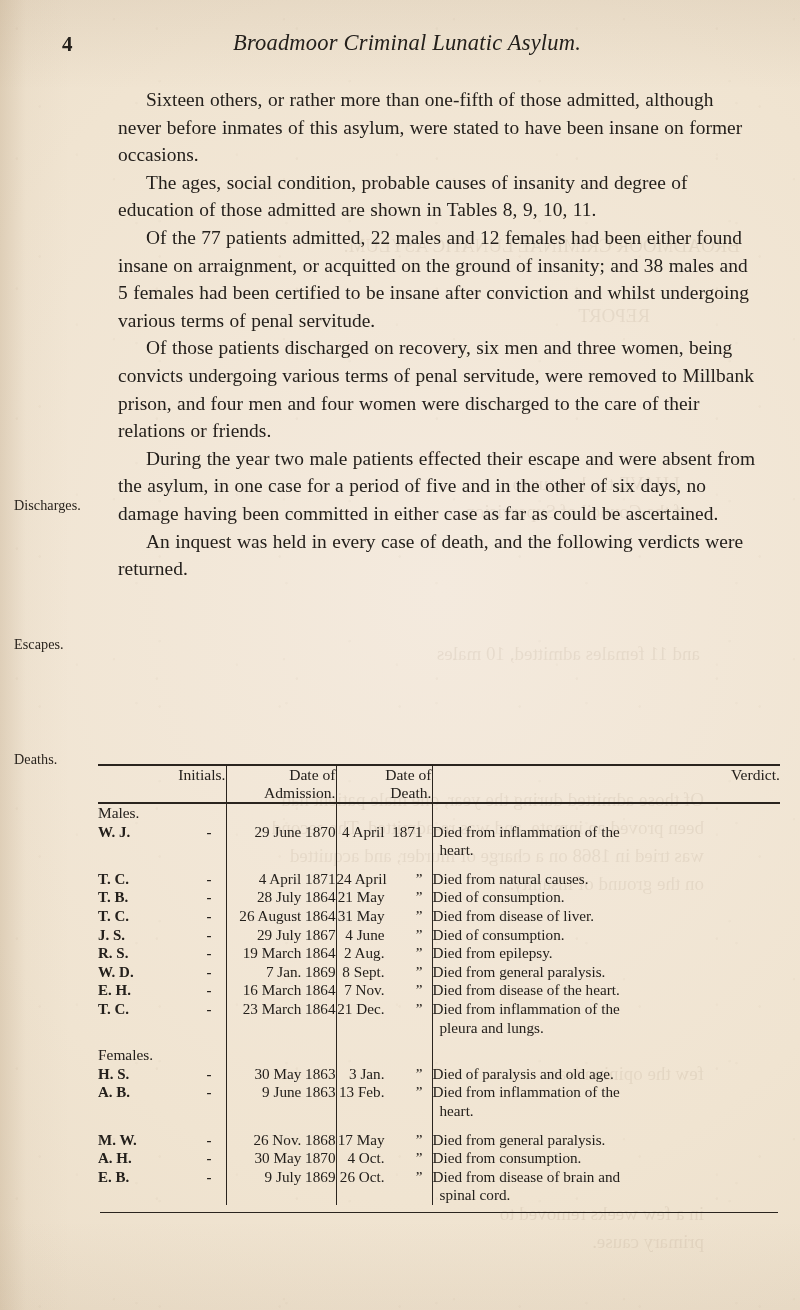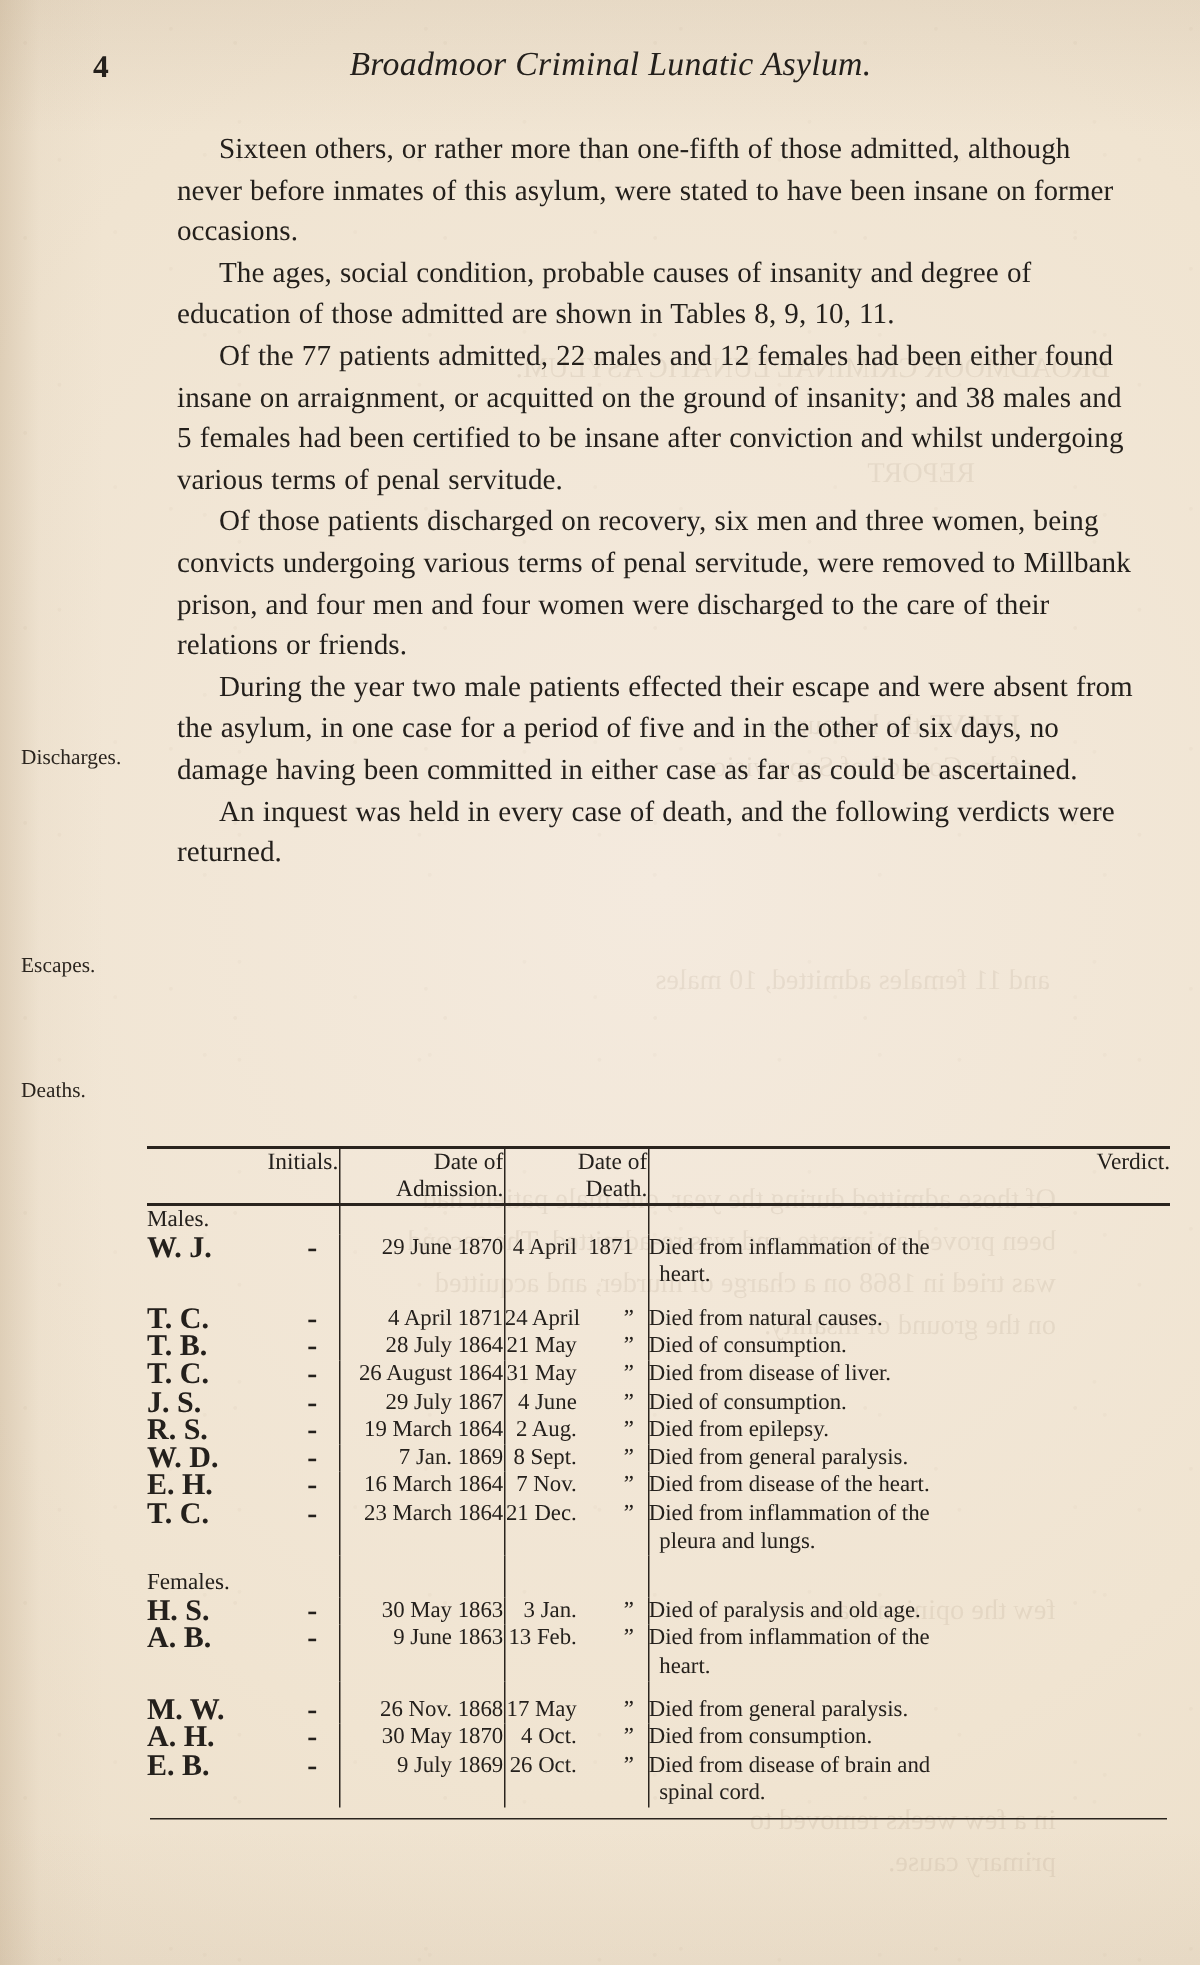--- a/index.html
+++ b/index.html
@@ -138,21 +138,21 @@
   }
   .vrule { border-left: 1.5px solid #2a241e; }
 
   col.c-init { width: 128px; }
   col.c-adm  { width: 110px; }
   col.c-dth  { width: 96px; }
   col.c-ver  { width: 348px; }
 
   td.init {
     font-weight: bold;
-    font-size: 20px;
+    font-size: 15px;
     padding-left: 16px;
     white-space: nowrap;
     position: relative;
   }
   td.init .dash {
     position: absolute;
     right: 14px;
     font-weight: bold;
   }
   td.grouphead {
@@ -239,21 +239,21 @@
     <div style="left:96px;  top:1228px;">primary cause.</div>
   </div>
 
   <div class="runhead">
     <div class="folio">4</div>
     <div class="runtitle">Broadmoor Criminal Lunatic Asylum.</div>
   </div>
 
   <div class="marginal" style="top:497px;">Discharges.</div>
   <div class="marginal" style="top:636px;">Escapes.</div>
-  <div class="marginal" style="top:719px;">Deaths.</div>
+  <div class="marginal" style="top:751px;">Deaths.</div>
 
   <div class="column">
     <p class="para last-of-block">Sixteen others, or rather more than one-fifth of those admitted, although never before inmates of this asylum, were stated to have been insane on former occasions.</p>
     <p class="para last-of-block">The ages, social condition, probable causes of insanity and degree of education of those admitted are shown in Tables 8, 9, 10, 11.</p>
     <p class="para last-of-block">Of the 77 patients admitted, 22 males and 12 females had been either found insane on arraignment, or acquitted on the ground of insanity; and 38 males and 5 females had been certified to be insane after conviction and whilst undergoing various terms of penal servitude.</p>
     <p class="para last-of-block">Of those patients discharged on recovery, six men and three women, being convicts undergoing various terms of penal servitude, were removed to Millbank prison, and four men and four women were discharged to the care of their relations or friends.</p>
     <p class="para last-of-block">During the year two male patients effected their escape and were absent from the asylum, in one case for a period of five and in the other of six days, no damage having been committed in either case as far as could be ascertained.</p>
     <p class="para last-of-block">An inquest was held in every case of death, and the following verdicts were returned.</p>
   </div>
 

